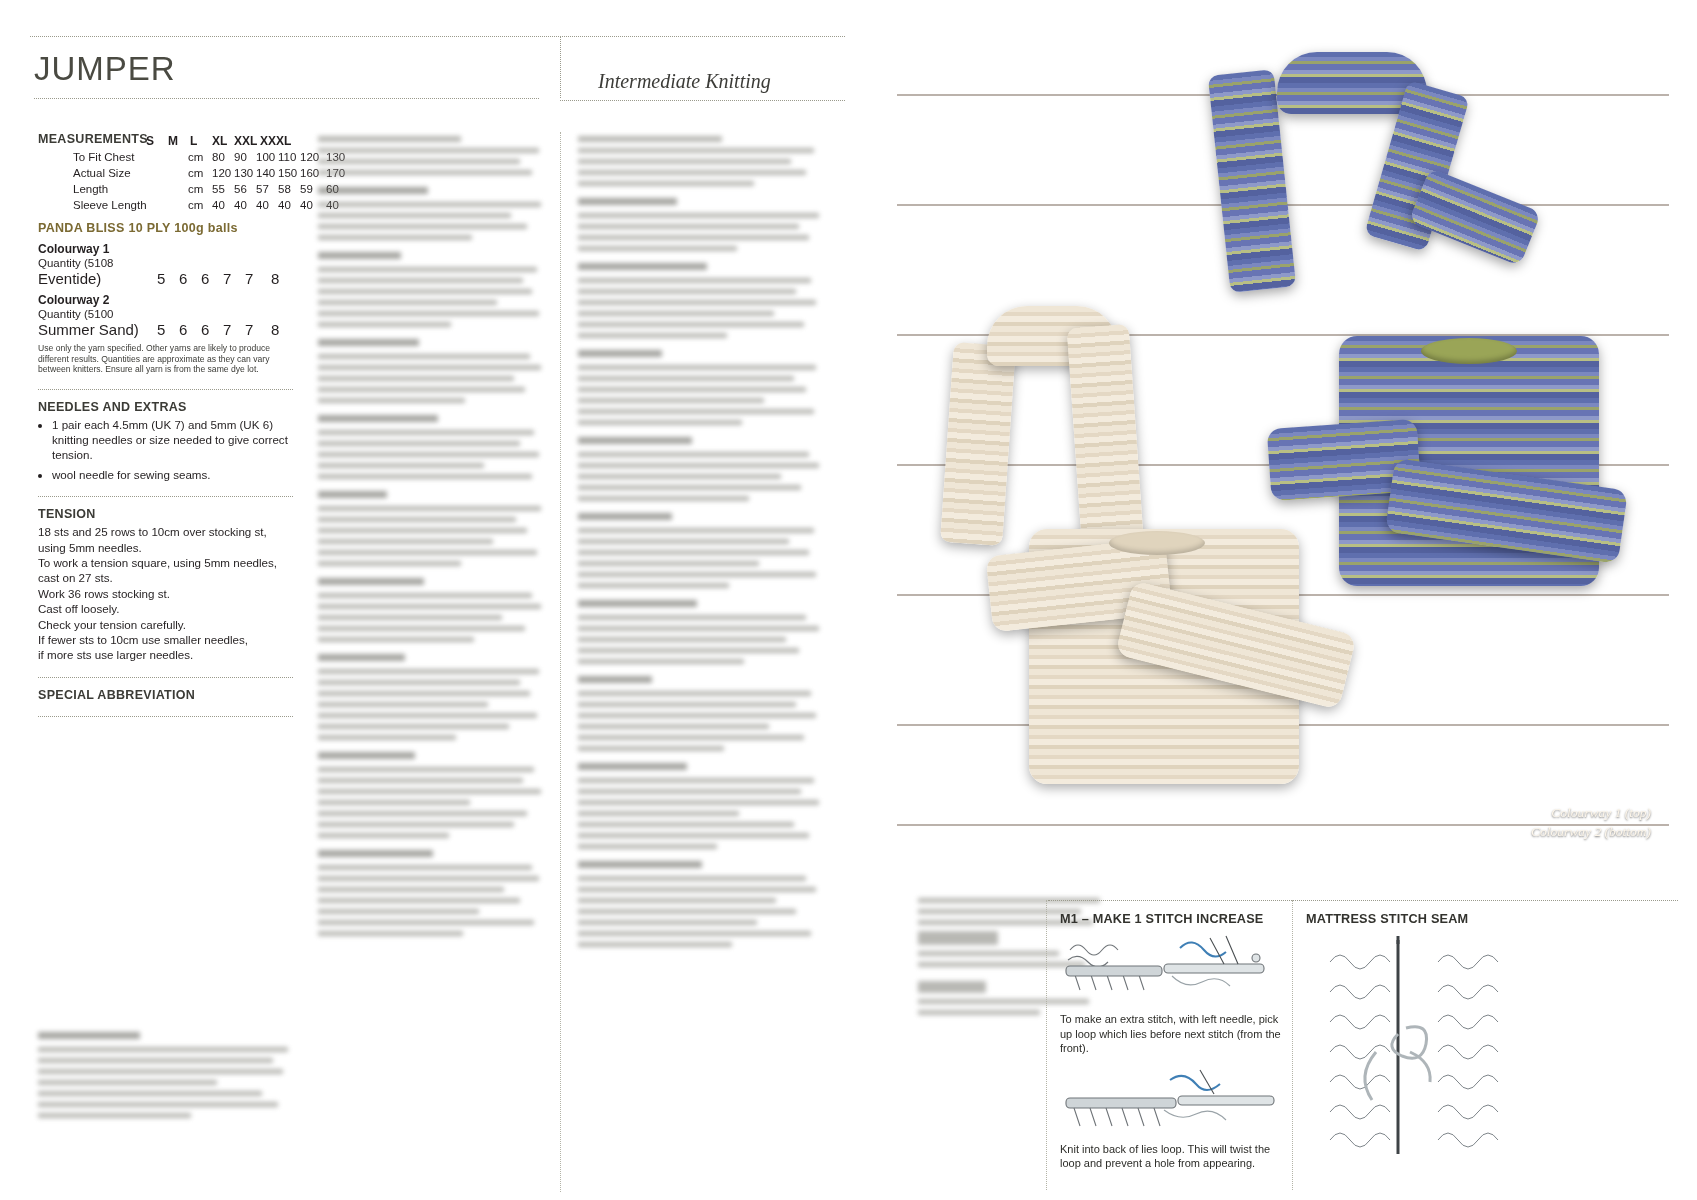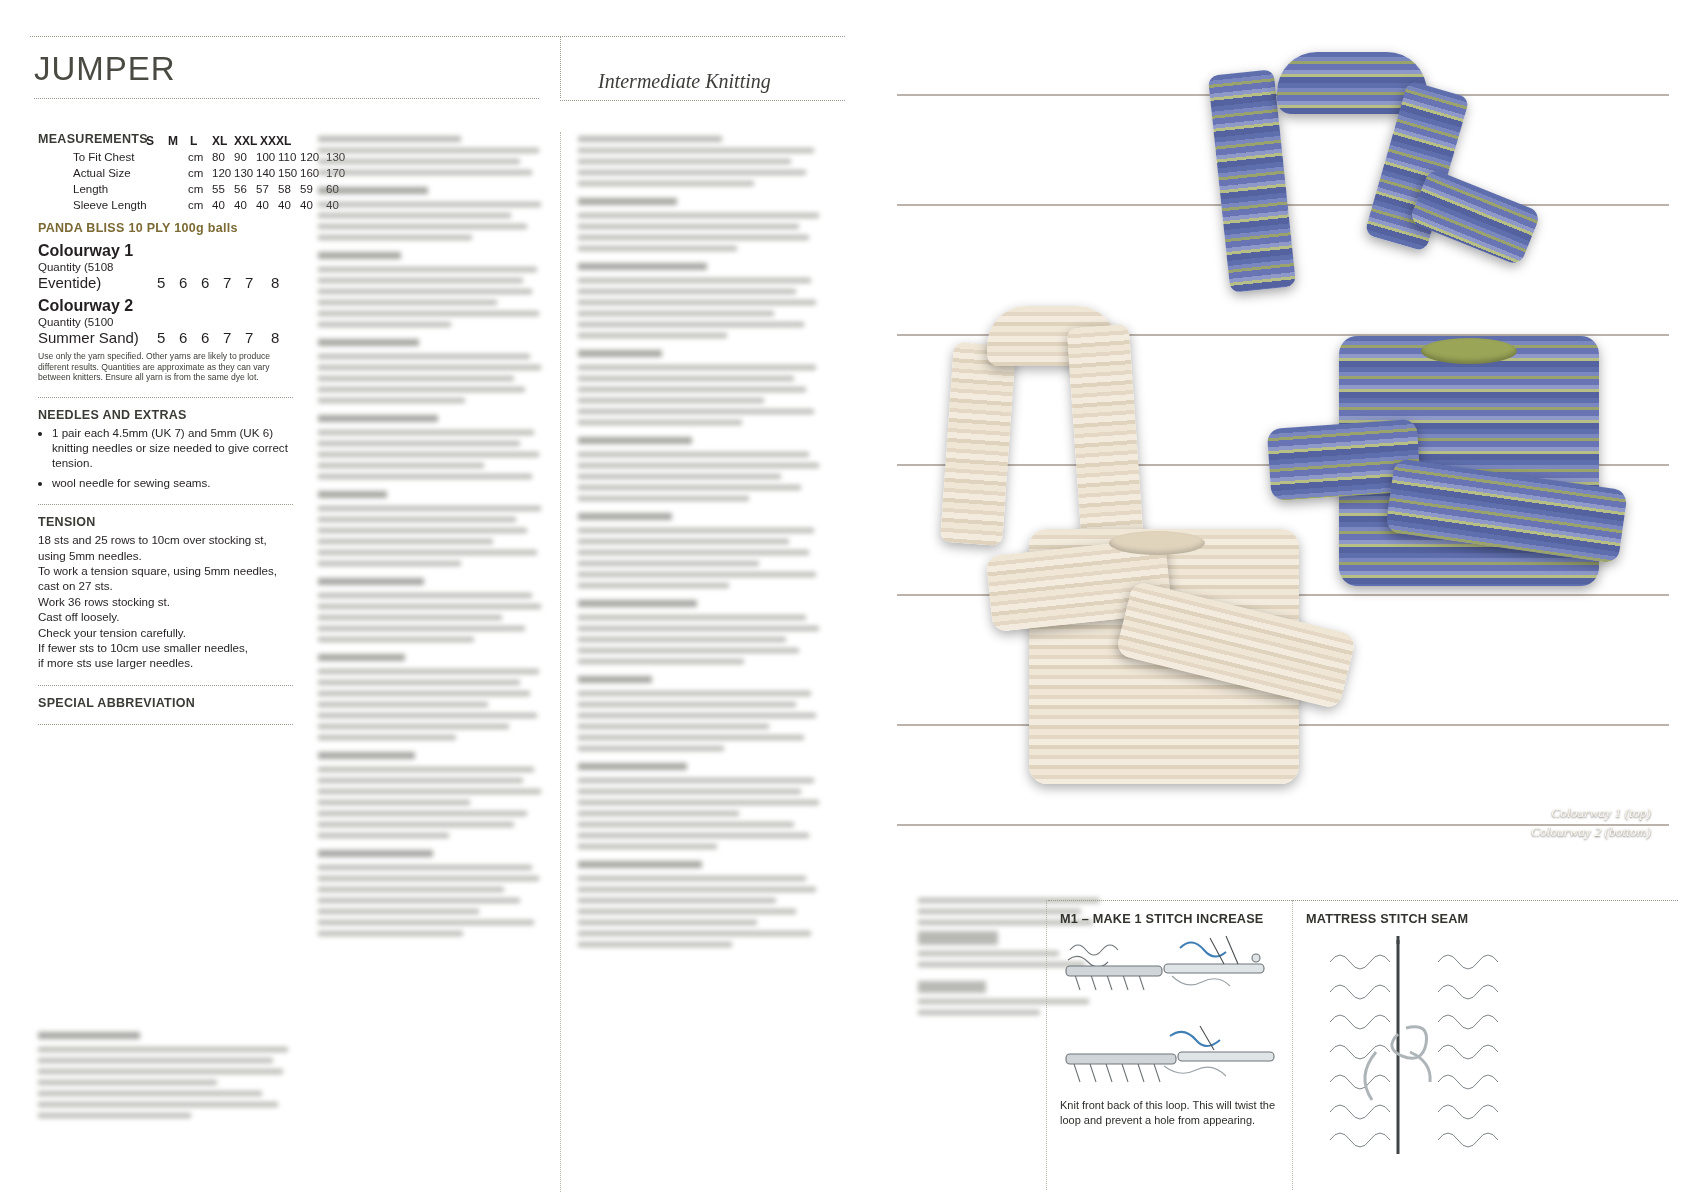--- a/index.html
+++ b/index.html
@@ -50,21 +50,21 @@
     margin:0 0 3px 0;
   }
   .sec-head.brown{color:#7b6a33;}
   .meas-table{font-size:11.5px;line-height:16px;width:100%;}
   .meas-row{display:flex;white-space:nowrap;}
   .meas-label{width:95px;flex:0 0 95px;margin-left:35px;}
   .meas-unit{width:24px;flex:0 0 24px;margin-left:20px;}
   .meas-v{width:22px;flex:0 0 22px;text-align:left;}
   .sizehead{display:flex;font-size:12px;font-weight:bold;}
 
-  .sub-bold{font-size:16px;font-weight:bold;margin-top:7px;}
+  .sub-bold{font-size:12px;font-weight:bold;margin-top:7px;}
   .qty-line{font-size:11.5px;line-height:15px;}
   .qty-row{display:flex;font-size:15px;line-height:15px;}
   .qty-name{width:119px;flex:0 0 119px;}
   .tiny-note{font-size:8.6px;line-height:10.5px;color:#3b3b36;margin-top:6px;}
 
   .hrule{border-top:1px dotted #9a9a8c;margin:14px 0 10px 0;}
 
   .body-text{font-size:11.6px;line-height:15.4px;}
   ul.bullets{margin:2px 0 0 0;padding-left:14px;}
   ul.bullets li{font-size:11.6px;line-height:15.4px;margin-bottom:4px;}
@@ -479,31 +479,32 @@
           <path d="M8 30 q10 -8 20 2 q10 10 20 0"></path>
           <path d="M14 42 l6 18 M30 42 l6 18 M46 42 l6 18 M62 42 l6 18 M78 42 l6 18"></path>
           <rect x="6" y="36" width="96" height="10" rx="4" fill="#cfd5d8"></rect>
           <rect x="104" y="34" width="100" height="9" rx="4" fill="#dfe4e6"></rect>
           <path d="M120 18 q12 -12 24 2 q10 12 22 2" stroke="#3f7fb5" stroke-width="2"></path>
           <path d="M112 46 q14 14 30 6 q16 -8 28 4" stroke="#9aa3a8"></path>
           <path d="M150 8 l14 26 M166 6 l12 28" stroke="#4a4f52"></path>
           <circle cx="196" cy="28" r="4" fill="#dfe4e6"></circle>
         </g>
       </svg>
+      <div class="tech-text">To make an extra stitch, with left needle, pick up loop which lies before next stitch (from the front).</div>
       <svg width="222" height="72" viewBox="0 0 222 72" style="margin-top:10px;">
         <g fill="none" stroke="#6f7478" stroke-width="1.1">
           <rect x="6" y="32" width="110" height="10" rx="4" fill="#cfd5d8"></rect>
           <rect x="118" y="30" width="96" height="9" rx="4" fill="#dfe4e6"></rect>
           <path d="M14 42 l6 18 M30 42 l6 18 M46 42 l6 18 M62 42 l6 18 M78 42 l6 18 M94 42 l6 18"></path>
           <path d="M110 14 q14 -10 26 4 q10 12 24 0" stroke="#3f7fb5" stroke-width="2"></path>
           <path d="M104 44 q16 12 32 4 q16 -8 30 6" stroke="#9aa3a8"></path>
           <path d="M140 4 l14 24" stroke="#4a4f52"></path>
         </g>
       </svg>
-      <div class="tech-text">Knit front back of this loop. This will twist the loop and prevent a hole from appearing.</div>
+      <div class="tech-text">Knit into back of lies loop. This will twist the loop and prevent a hole from appearing.</div>
     </div>
 
     <div style="position:absolute;left:406px;top:912px;width:240px;">
       <div class="tech-title">MATTRESS STITCH SEAM</div>
       <svg width="230" height="230" viewBox="0 0 230 230" style="margin-top:6px;">
         <g fill="none" stroke="#7e858a" stroke-width="1">
           <g>
             <path d="M24 30 q10 -14 20 0 q10 14 20 0 q10 -14 20 0"></path>
             <path d="M24 60 q10 -14 20 0 q10 14 20 0 q10 -14 20 0"></path>
             <path d="M24 90 q10 -14 20 0 q10 14 20 0 q10 -14 20 0"></path>

